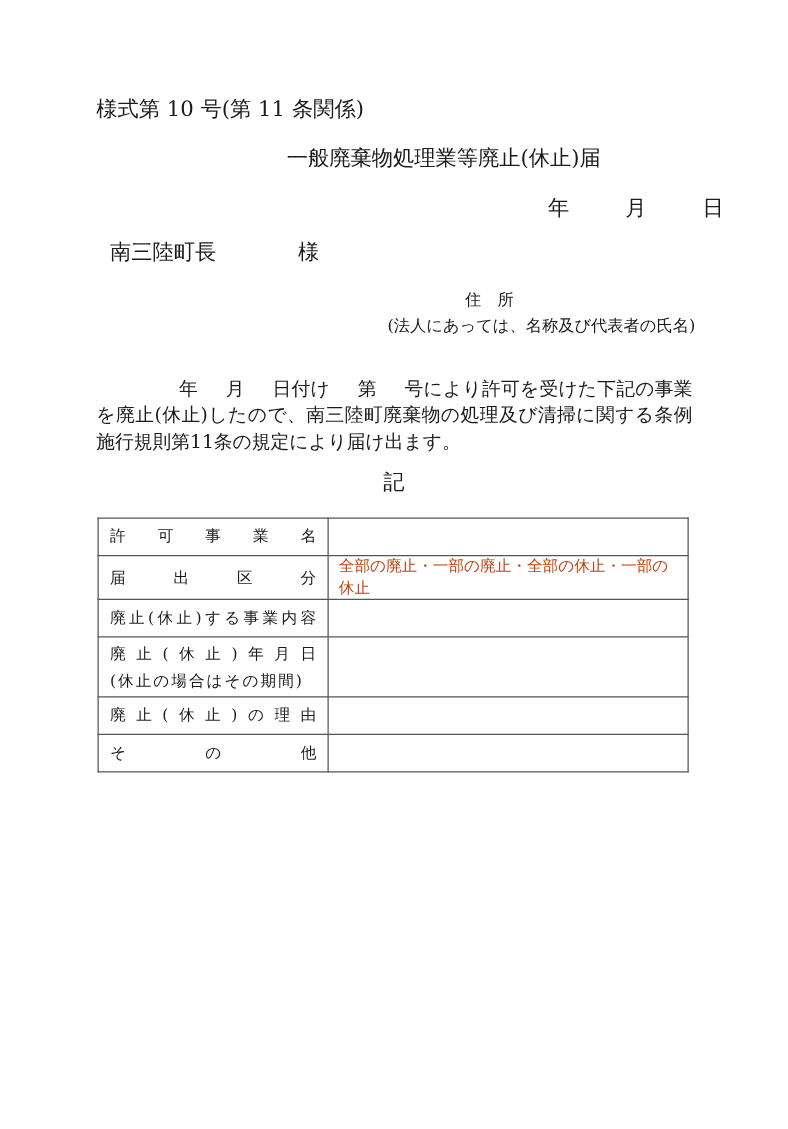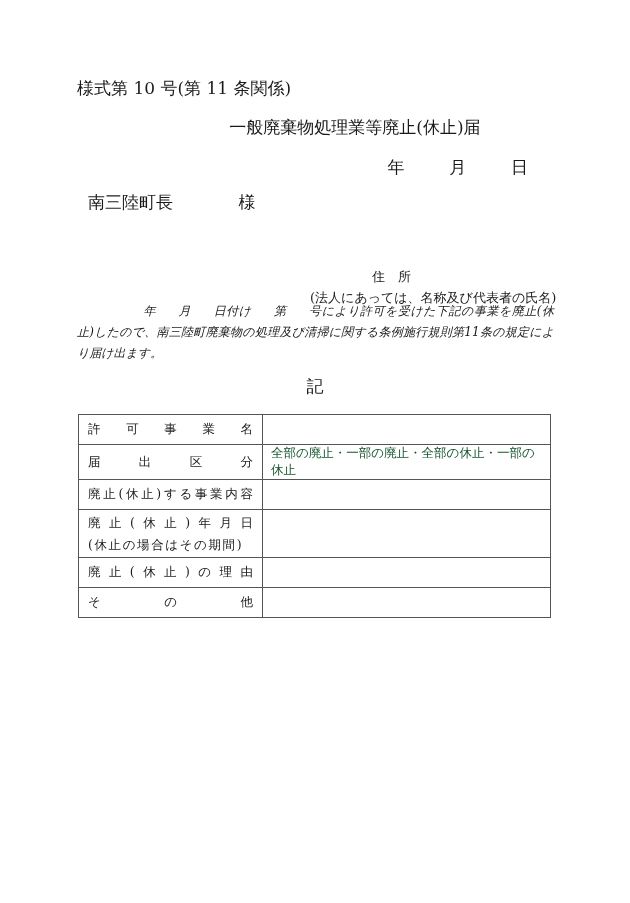--- a/index.html
+++ b/index.html
@@ -44,53 +44,52 @@
     white-space: nowrap;
     margin-left: 40px;
   }
 
   
   #date-line {
     left: 0;
     top: 159px;
     width: 630px;
     text-align: right;
-    padding-right: 102px;
+    padding-right: 51px;
     box-sizing: border-box;
   }
 
   
   #addressee {
     left: 88px;
     top: 194px;
     text-align: right;
   }
   #addressee .honorific { display: inline-block; margin-left: 60px; }
 
   
   #applicant-block {
     left: 310px;
     top: 230px;
     font-size: 13px;
     line-height: 21px;
   }
   #applicant-block .line { white-space: nowrap; }
   #applicant-address-label,
-  #applicant-name-label { display: inline-block; margin-left: 62px; margin-top: 36px; }
+  #applicant-name-label { display: inline-block; margin-left: 62px; }
 
   
   #body-paragraph {
     left: 77px;
     top: 301px;
     width: 477px;
-    font-size: 12px;
+    font-size: 15px;
     line-height: 21px;
     text-align: justify;
     white-space: normal;
-    font-style: italic;
   }
   #body-paragraph .indent { display: inline-block; width: 66px; }
 
   
   #ki-marker {
     left: 0;
     top: 378px;
     width: 630px;
     text-align: center;
   }
@@ -123,21 +122,21 @@
   }
   #form-table td.label .sub {
     display: block;
     text-align: left;
     white-space: nowrap;
     letter-spacing: 1.6px;
   }
   #form-table td.label.tall { height: 47px; line-height: 22px; }
   #form-table td.value {
     padding: 0 8px;
-    color: #14532d;
+    color: #c2410c;
   }
 
   
   #attachments {
     position: absolute;
     left: 77px;
     top: 604px;
     font-size: 12.5px;
     line-height: 22px;
   }

